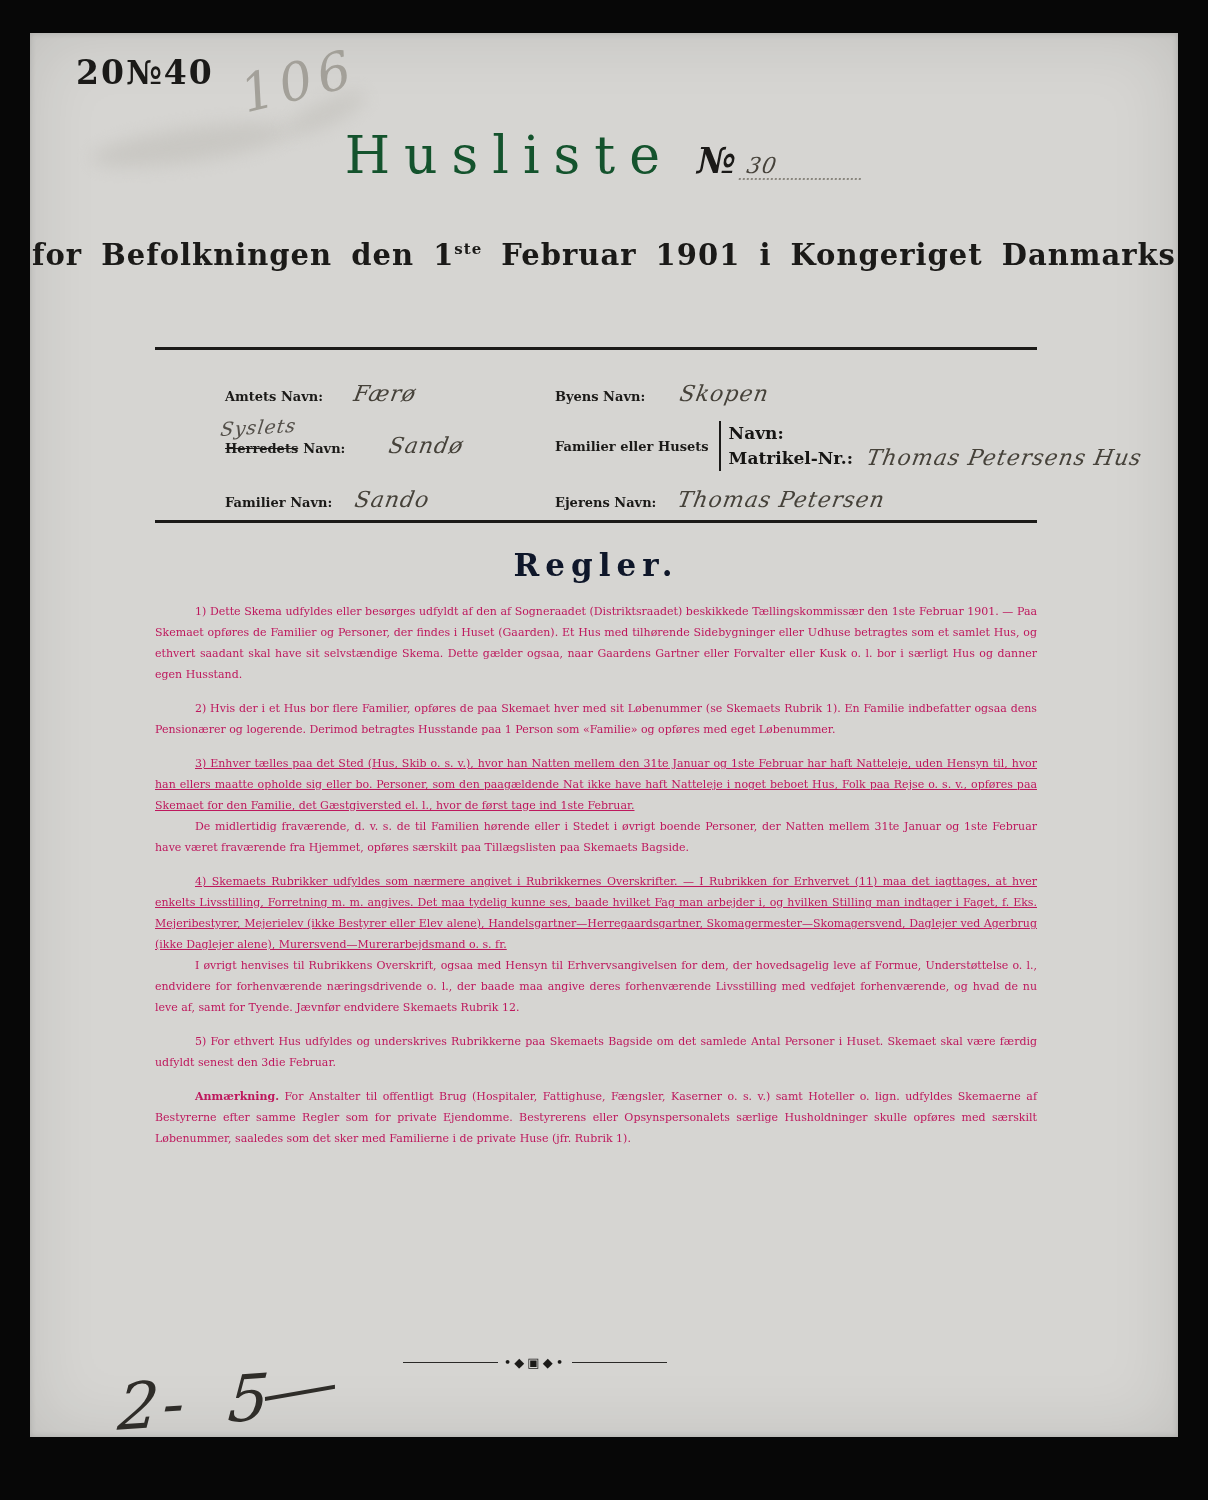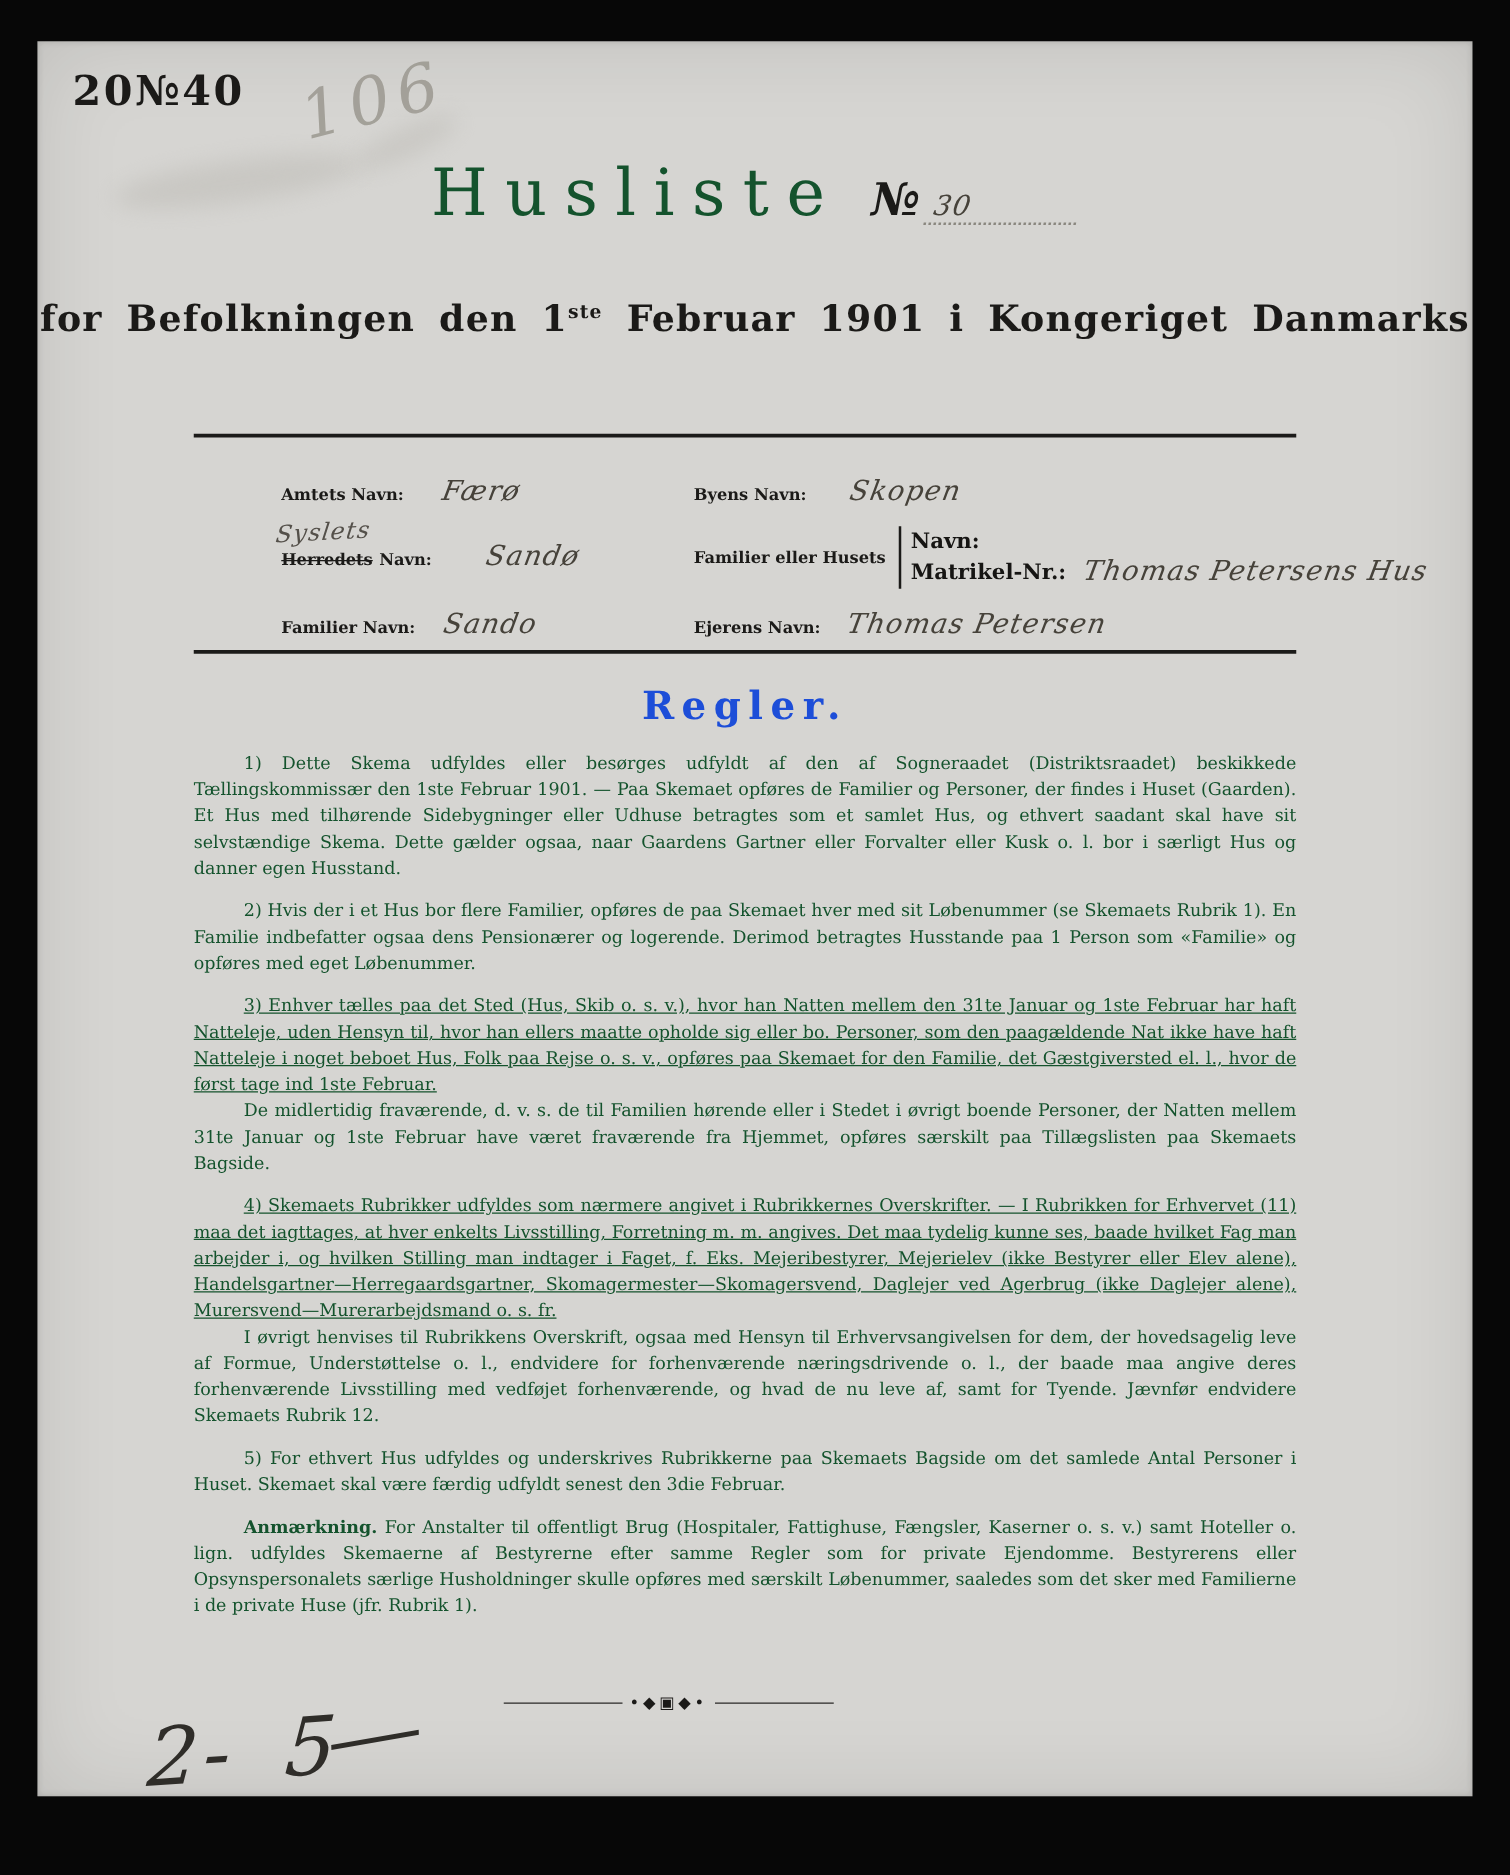--- a/index.html
+++ b/index.html
@@ -12,21 +12,21 @@
   }
   .page{
     position:absolute;left:30px;top:33px;
     width:1148px;height:1404px;
     background:#d6d5d2;
     box-shadow:inset 0 0 70px rgba(0,0,0,0.10), inset 0 0 6px rgba(0,0,0,0.15);
     color:#161513;
   }
   
   .corner-mark{
-    position:absolute;left:28px;top:20px;
+    position:absolute;left:46px;top:20px;
     font-size:33px;font-weight:bold;letter-spacing:2px;color:#1b1a18;
   }
   .pencil-number{
     position:absolute;left:210px;top:18px;
     font-size:52px;color:#9b9890;font-style:italic;
     transform:rotate(-14deg);letter-spacing:6px;opacity:.85;
   }
   .smudge{
     position:absolute;background:#b9b7b1;border-radius:50%;
     filter:blur(9px);opacity:.45;
@@ -88,26 +88,26 @@
     border-left:2px solid #1b1a18;margin-left:10px;padding-left:8px;
     display:inline-block;vertical-align:middle;
   }
   .brace-block .f-sub{font-size:17px;font-weight:bold;line-height:25px;white-space:nowrap;}
   
   .rules{
     position:absolute;left:125px;top:500px;width:882px;
   }
   .rules-heading{
     text-align:center;font-size:31px;font-weight:bold;letter-spacing:6px;
-    margin:14px 0 18px 0;color:#1d4ed8;
+    margin:14px 0 18px 0;color:#0f172a;
   }
   .rules p{
     margin:0 0 13px 0;
-    font-size:14px;line-height:21px;text-align:justify;
-    text-indent:40px;color:#14532d;
+    font-size:11px;line-height:21px;text-align:justify;
+    text-indent:40px;color:#be185d;
   }
   .rules p.nogap{margin-bottom:0;text-decoration:underline;}
   .anm-lead{font-weight:bold;}
   
   .ornament{
     position:absolute;left:0;top:1322px;width:1010px;
     display:flex;align-items:center;justify-content:center;gap:6px;
   }
   .orn-line{width:95px;height:1px;background:#2a2927;}
   .orn-glyphs{font-size:13px;letter-spacing:3px;color:#1b1a18;}

